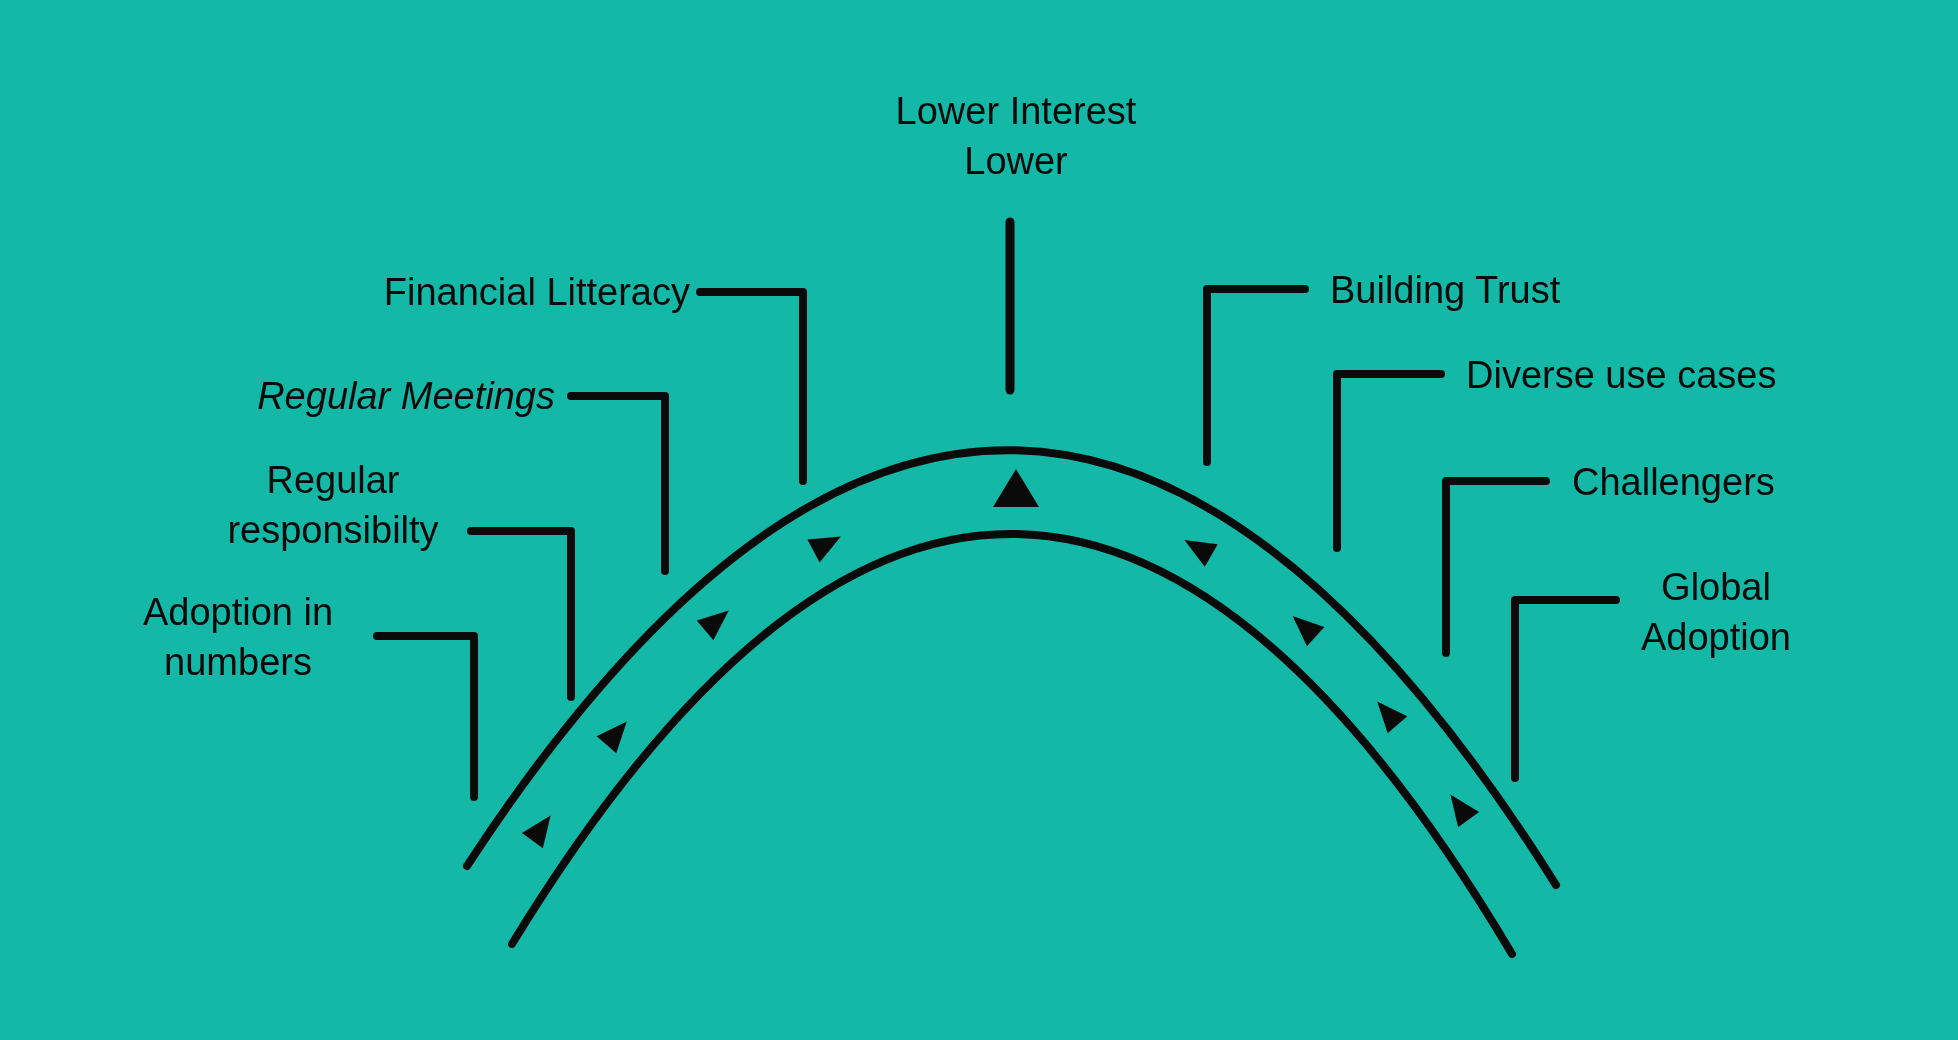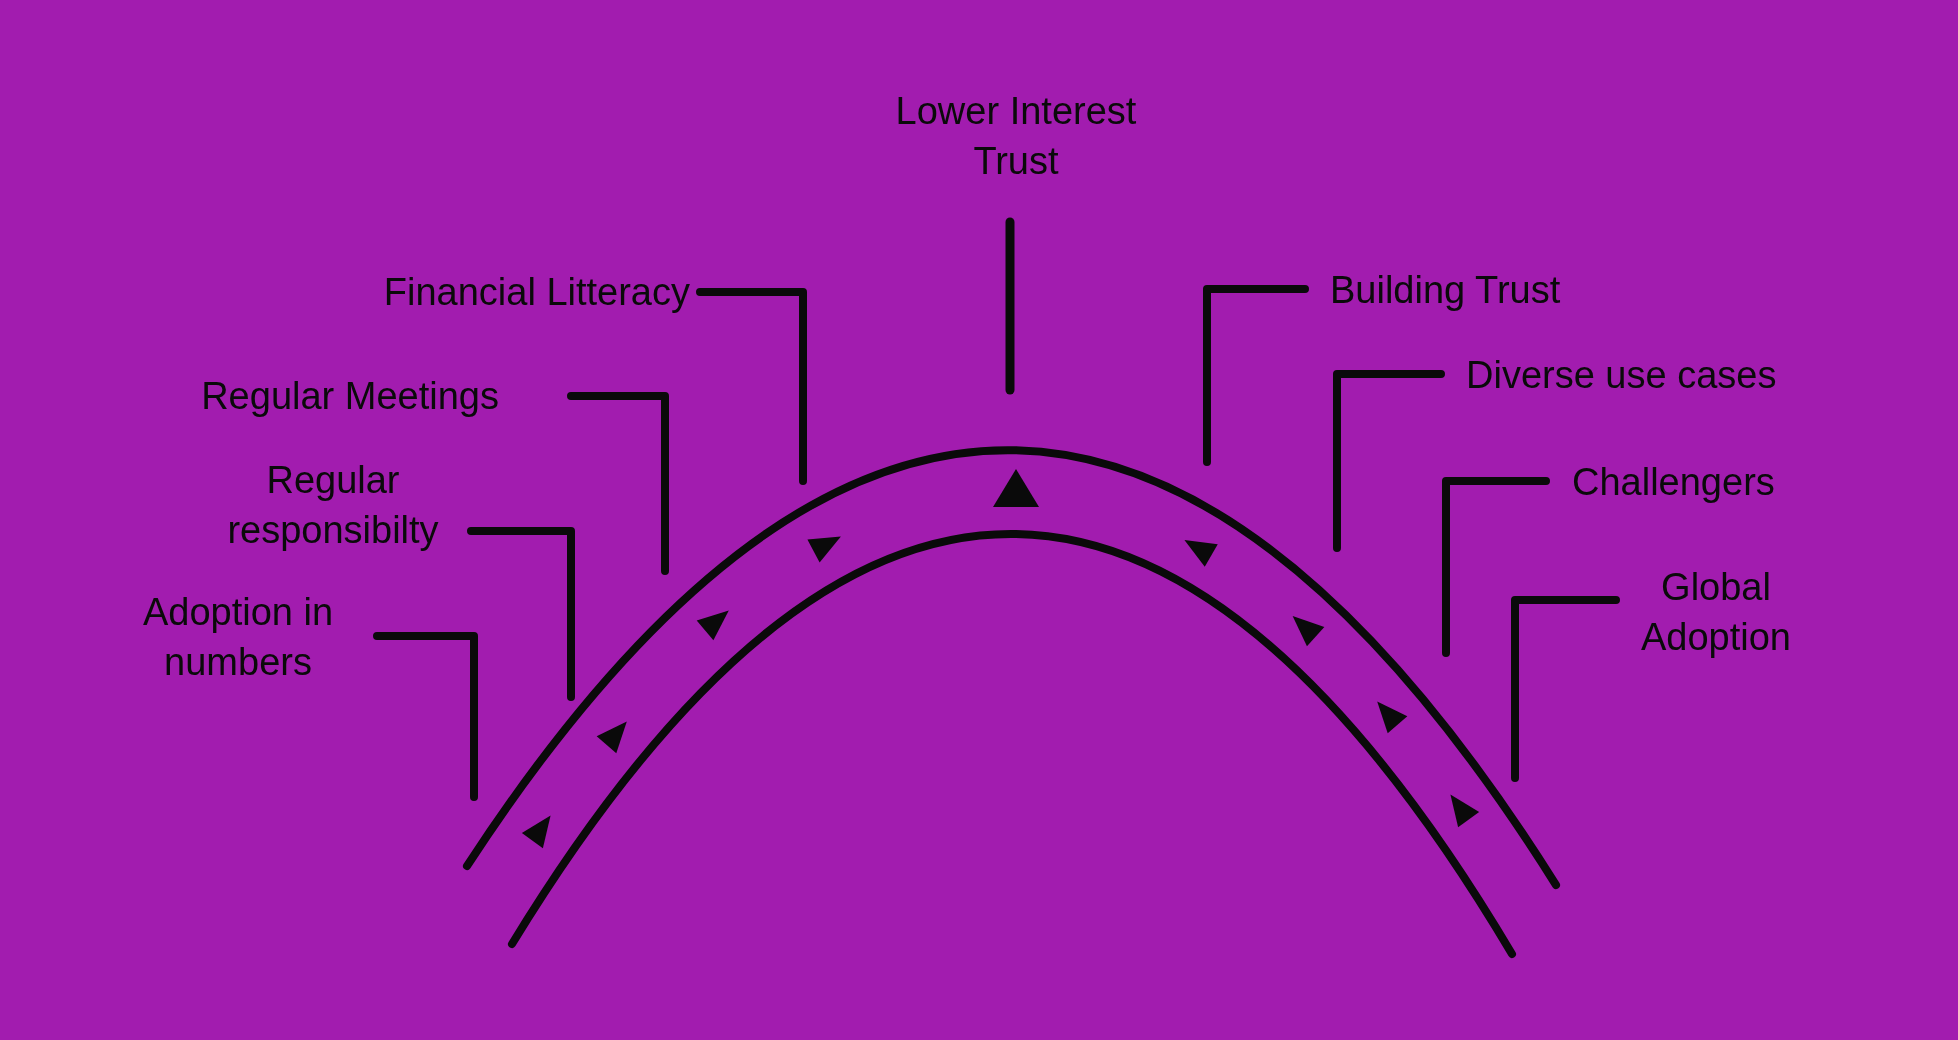--- a/index.html
+++ b/index.html
@@ -4,21 +4,21 @@
 <style>
   html, body {
     margin: 0;
     padding: 0;
     background: #ffffff;
   }
   .canvas {
     position: relative;
     width: 1958px;
     height: 1040px;
-    background: #a21caf;
+    background: #14b8a6;
     overflow: hidden;
     font-family: "Liberation Sans", sans-serif;
     color: #0a0a0a;
   }
   .diagram-svg {
     position: absolute;
     left: 0;
     top: 0;
     width: 1958px;
     height: 1040px;
@@ -89,26 +89,26 @@
         <polygon points="18,0 -13,-13 -13,13"></polygon>
       </g>
       <g transform="translate(1461,809) rotate(234)">
         <polygon points="18,0 -13,-13 -13,13"></polygon>
       </g>
     </g>
   </svg>
 
   <div class="label center" style="left:1016px; top:86px;">
     <div>Lower Interest</div>
-    <div>Trust</div>
+    <div>Lower</div>
   </div>
 
   <div class="label right-anchor" style="right:1268px; top:267px;">Financial Litteracy</div>
 
-  <div class="label right-anchor" style="right:1459px; top:371px;">Regular Meetings</div>
+  <div class="label right-anchor" style="right:1403px; top:371px;font-style:italic;">Regular Meetings</div>
 
   <div class="label center" style="left:333px; top:455px;">
     <div>Regular</div>
     <div>responsibilty</div>
   </div>
 
   <div class="label center" style="left:238px; top:587px;">
     <div>Adoption in</div>
     <div>numbers</div>
   </div>

